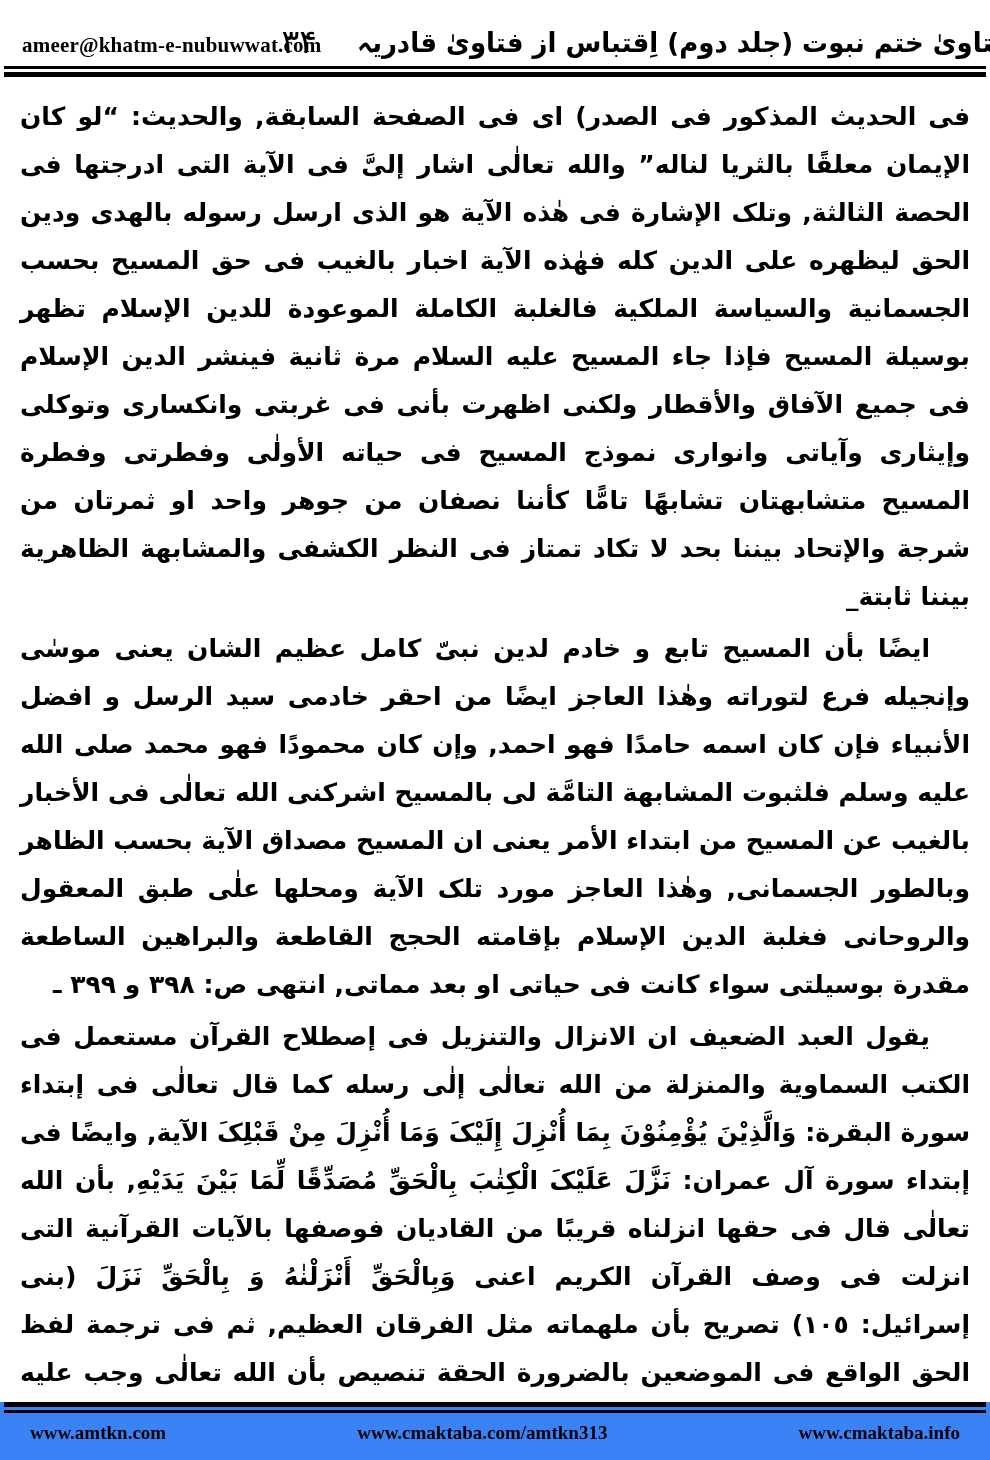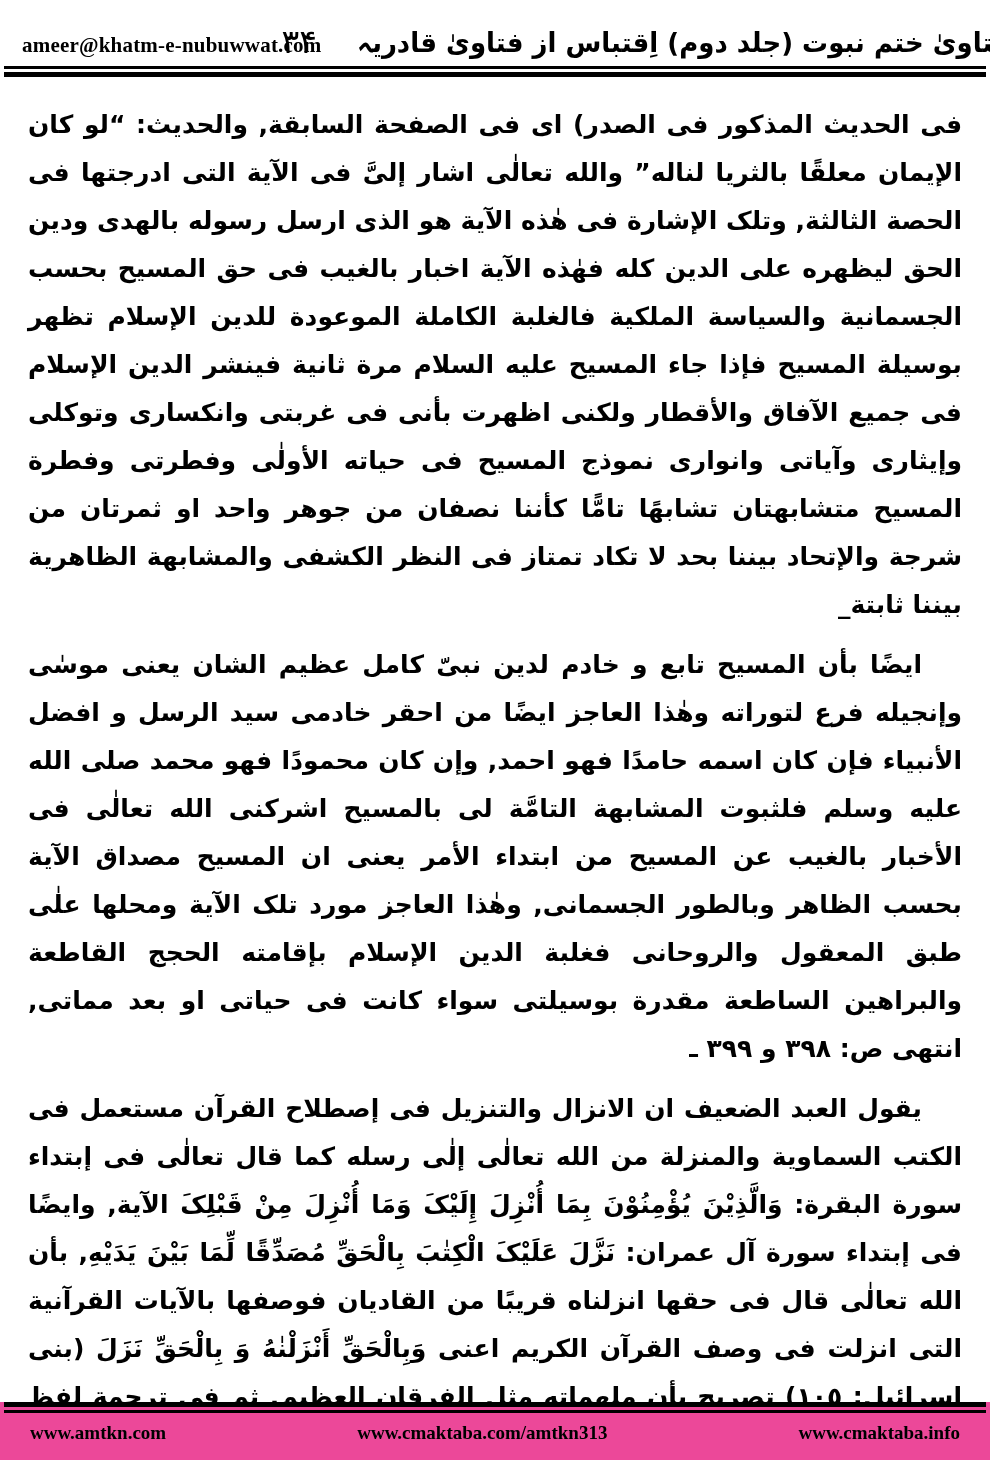--- a/index.html
+++ b/index.html
@@ -48,27 +48,27 @@
   .rule-gap   { height:3px; }
   
   .content {
     direction:rtl;
     text-align:justify;
     padding:12px 16px 0 16px;
     font-size:25px;
     font-weight:bold;
     line-height:48px;
   }
-  .content p { margin:12px; }
+  .content p { margin:4px; }
   .content p.indent { text-indent:40px; }
   
   .footer {
     position:absolute;
     left:0; right:0; bottom:0;
-    background:#ec4899;
+    background:#3b82f6;
   }
   .footer-links {
     display:flex;
     justify-content:space-between;
     align-items:center;
     padding:9px 30px 16px 30px;
     font-family:"Liberation Serif", serif;
     font-weight:bold;
     font-size:19px;
     direction:ltr;

